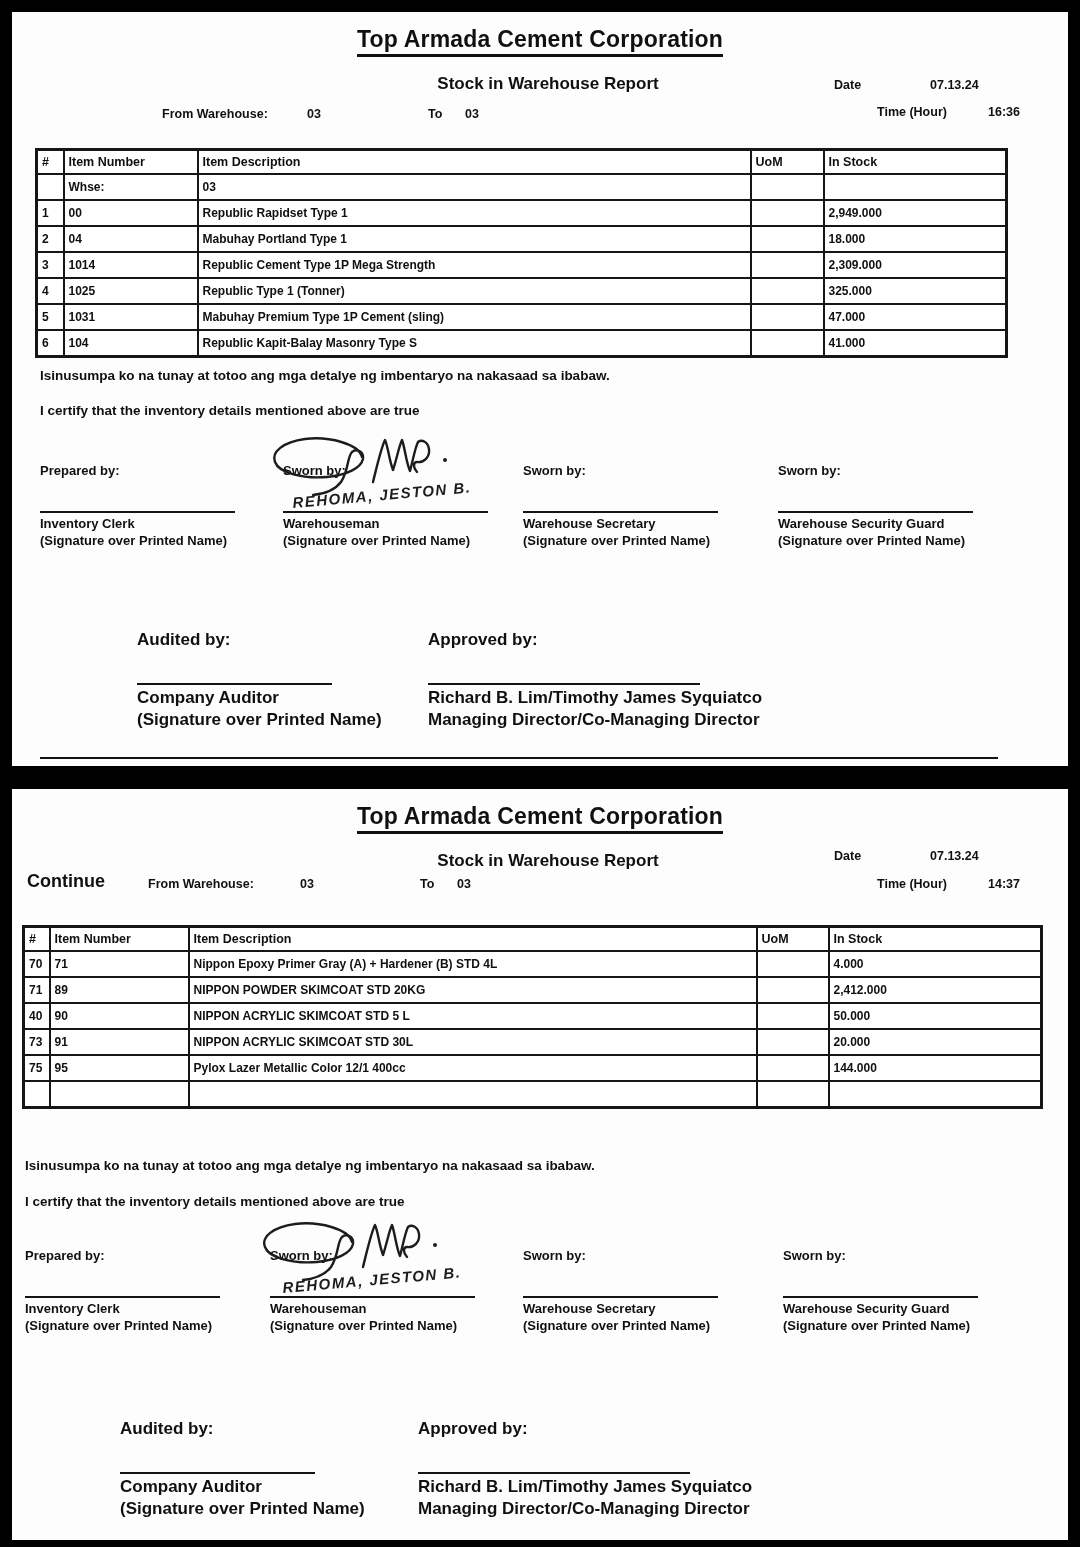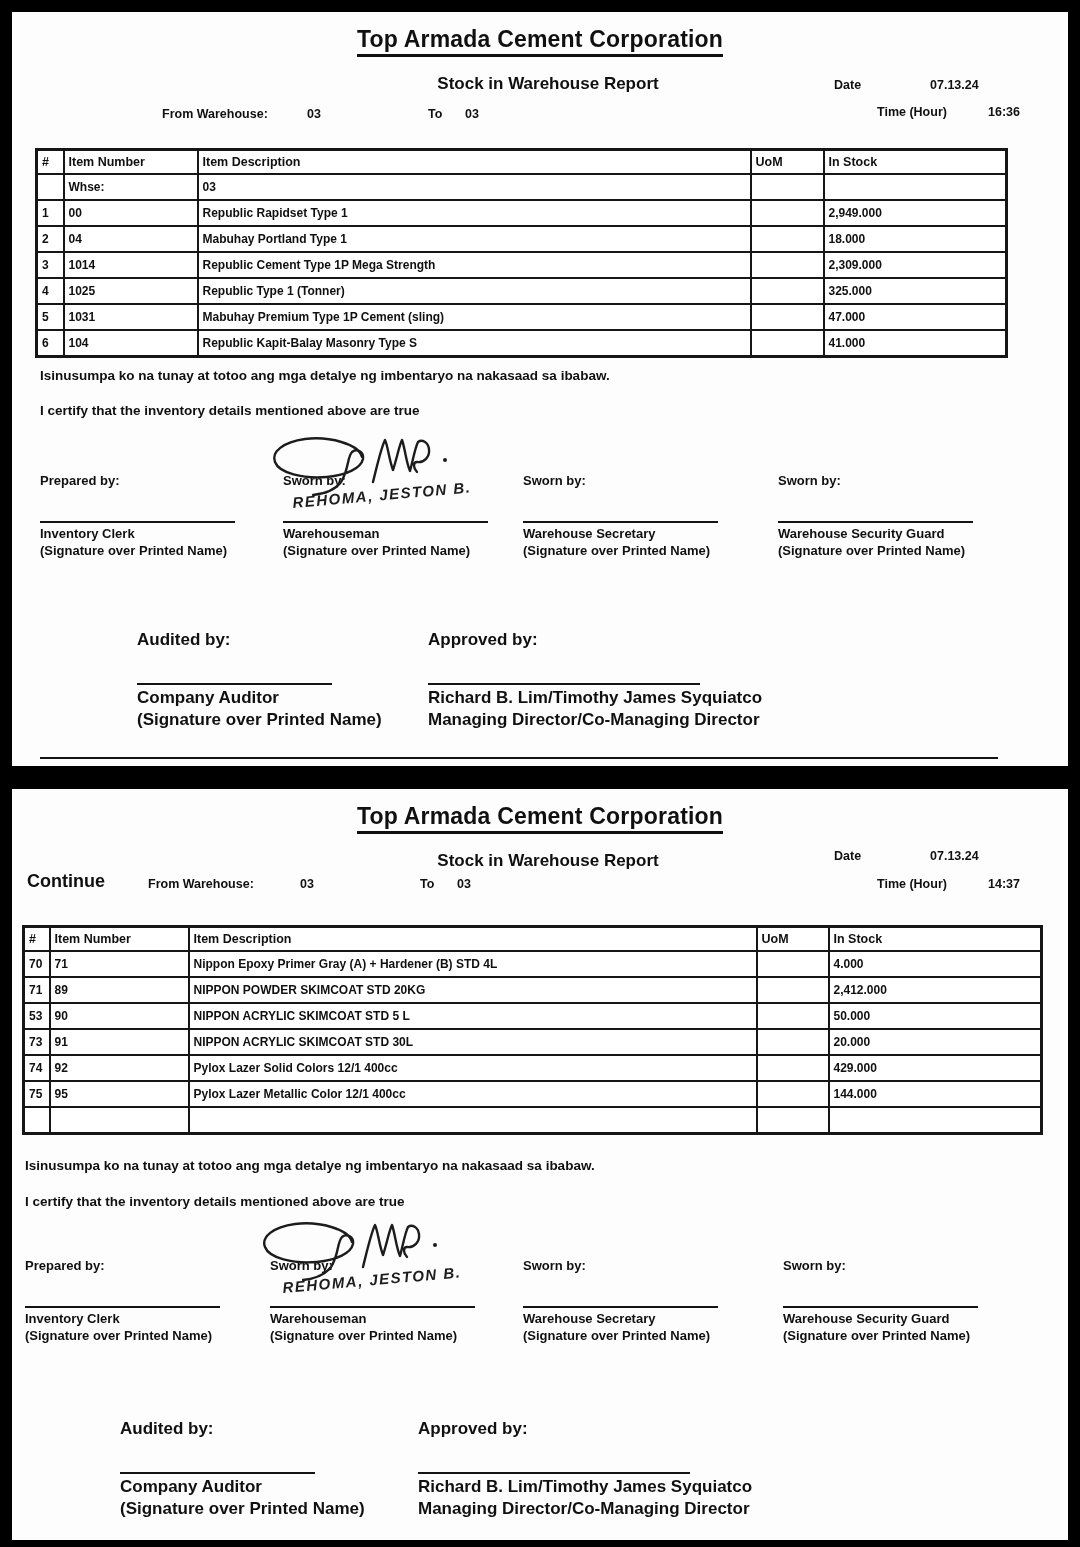--- a/index.html
+++ b/index.html
@@ -45,21 +45,21 @@
   .stock-table th { height:20px; font-size:12.5px; }
   .stock-table td { height:22px; }
   .stock-table td.in-stock-cell { text-align:left; padding-right:5px;margin-top:43px; }
 
   .statement { position:absolute; font-size:13.5px; white-space:nowrap; }
   #page1 .statement-1 { top:356px; left:28px; }
   #page1 .statement-2 { top:391px; left:28px; }
   #page2 .statement-1 { top:369px; left:13px; }
   #page2 .statement-2 { top:405px; left:13px; }
 
-  .sig-col { position:absolute; width:225px; font-size:13px;margin-top:10px; }
+  .sig-col { position:absolute; width:225px; font-size:13px; }
   #page1 .sig-col { top:451px; }
   #page2 .sig-col { top:459px; }
   #page1 .sig-col-1 { left:28px;  } #page1 .sig-col-2 { left:271px; }
   #page1 .sig-col-3 { left:511px; } #page1 .sig-col-4 { left:766px; }
   #page2 .sig-col-1 { left:13px;  } #page2 .sig-col-2 { left:258px; }
   #page2 .sig-col-3 { left:511px; } #page2 .sig-col-4 { left:771px; }
 
   .sig-line { border-top:2.5px solid #141414; margin-top:33px; width:195px; }
   .sig-col-2 .sig-line { width:205px; }
   .sig-title { margin-top:3px; }
@@ -266,39 +266,32 @@
             <td class="in-stock-cell">4.000</td>
           </tr>
           <tr>
             <td>71</td>
             <td>89</td>
             <td>NIPPON POWDER SKIMCOAT STD 20KG</td>
             <td>&nbsp;</td>
             <td class="in-stock-cell">2,412.000</td>
           </tr>
           <tr>
-            <td>53</td>
+            <td>40</td>
             <td>90</td>
             <td>NIPPON ACRYLIC SKIMCOAT STD 5 L</td>
             <td>&nbsp;</td>
             <td class="in-stock-cell">50.000</td>
           </tr>
           <tr>
             <td>73</td>
             <td>91</td>
             <td>NIPPON ACRYLIC SKIMCOAT STD 30L</td>
             <td>&nbsp;</td>
             <td class="in-stock-cell">20.000</td>
-          </tr>
-          <tr>
-            <td>74</td>
-            <td>92</td>
-            <td>Pylox Lazer Solid Colors 12/1 400cc</td>
-            <td>&nbsp;</td>
-            <td class="in-stock-cell">429.000</td>
           </tr>
           <tr>
             <td>75</td>
             <td>95</td>
             <td>Pylox Lazer Metallic Color 12/1 400cc</td>
             <td>&nbsp;</td>
             <td class="in-stock-cell">144.000</td>
           </tr>
           <tr>
             <td>&nbsp;</td>

